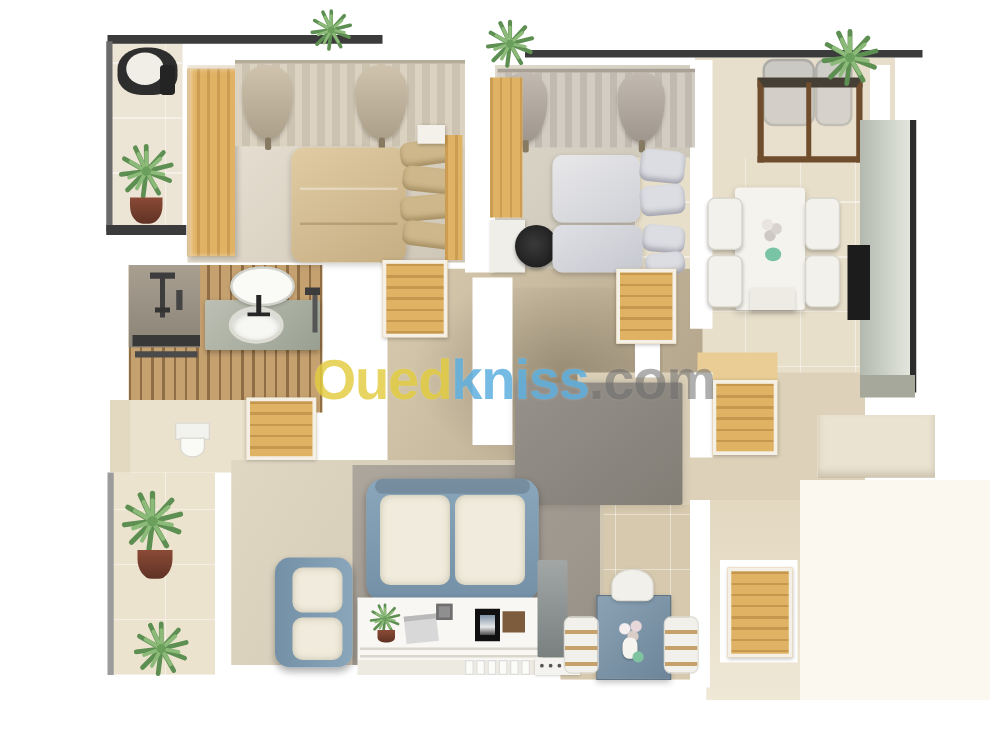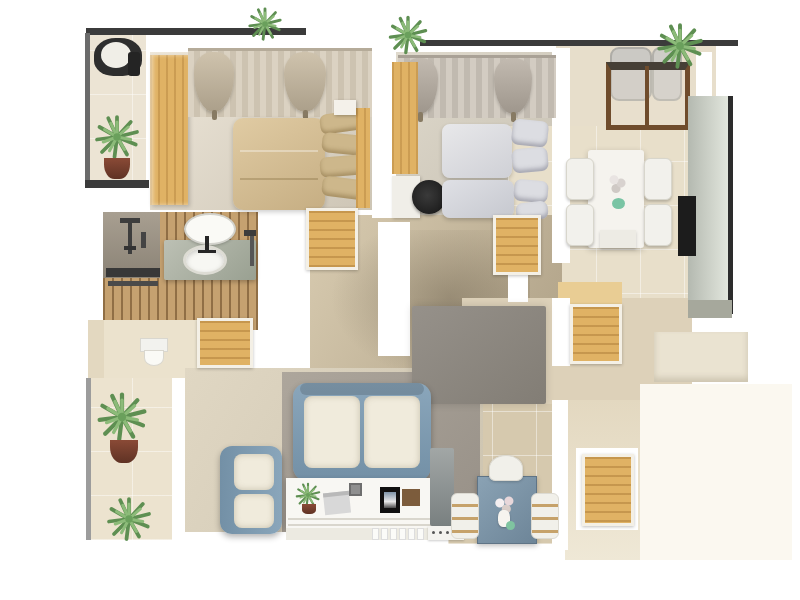--- a/index.html
+++ b/index.html
@@ -236,14 +236,17 @@
   <svg class="abs" style="left:246px;top:4px;width:38px;height:40px;">
       <use href="#plantsym"></use>
     </svg>
   <svg class="abs" style="left:386px;top:12px;width:44px;height:46px;">
       <use href="#plantsym"></use>
     </svg>
   <svg class="abs" style="left:654px;top:18px;width:52px;height:56px;">
       <use href="#plantsym"></use>
     </svg>
 
+  <div class="abs wm" style="left:250px;top:281px;">
+    <span class="wm-oued">Oued</span><span class="wm-kniss">kniss</span><span class="wm-com">.com</span>
+  </div>
 
 </div>
 
 </body></html>

